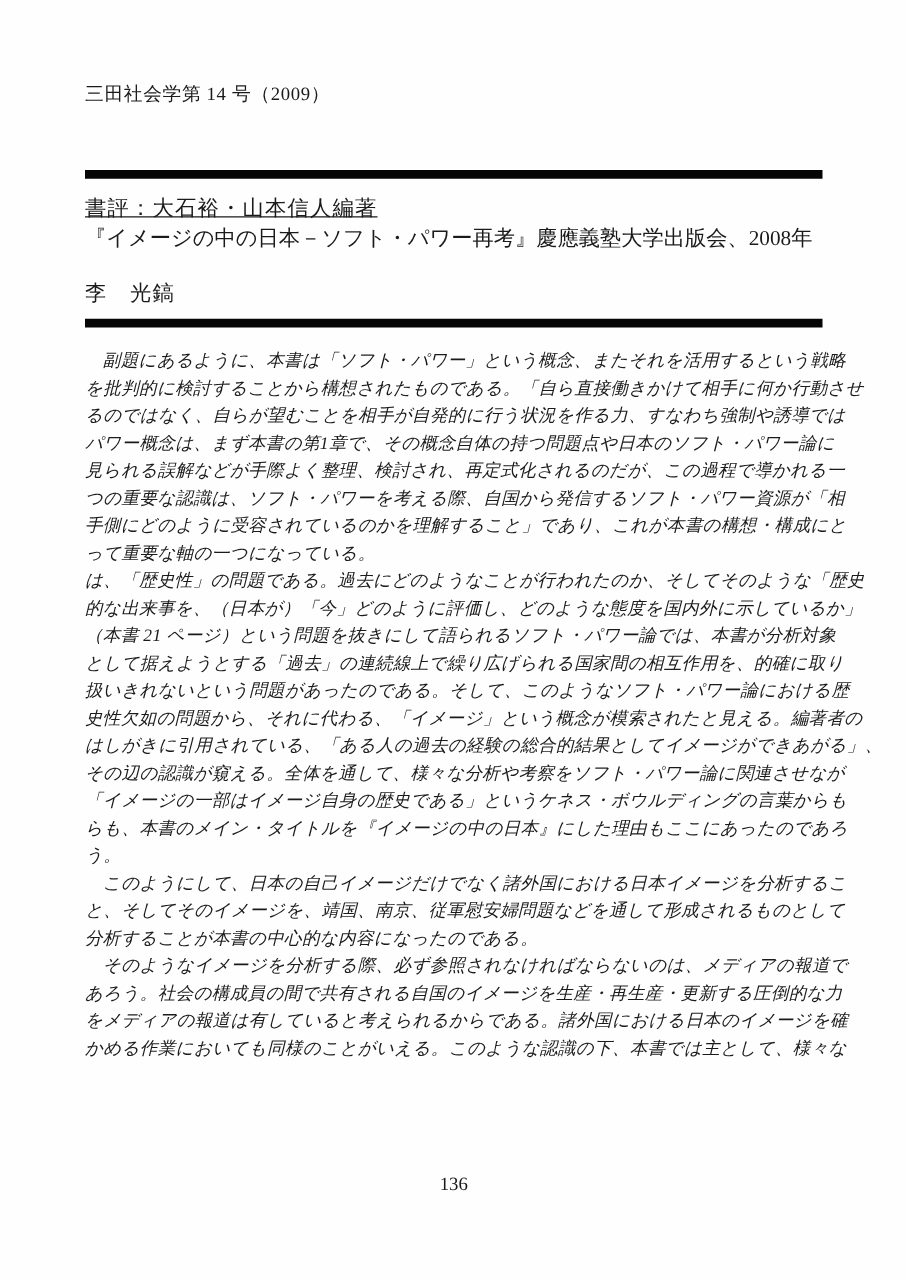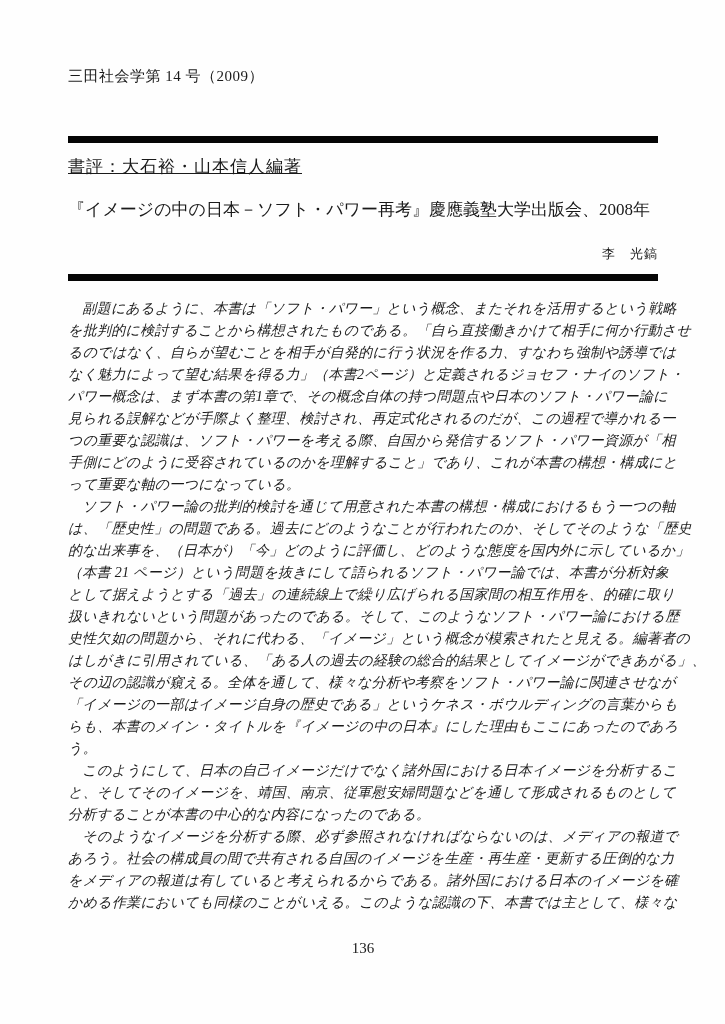--- a/index.html
+++ b/index.html
@@ -37,29 +37,27 @@
   .rule-top { margin-top: 50px; }
   .rule-bottom { margin-top: 8px; }
   .review-heading {
     margin-top: 12px;
     font-size: 17px;
     line-height: 24px;
     letter-spacing: 1px;
     text-decoration: underline;
   }
   .book-title {
-    margin-top: 19px;
     font-size: 17px;
     line-height: 24px;
   }
   .reviewer {
     margin-top: 20px;
-    font-size: 13px;
+    font-size: 17px;
     line-height: 24px;
-    text-align: right;
     letter-spacing: 1px;
   }
   .body-text {
     margin-top: 17px;
     font-size: 14px;
   }
   .pline {
     line-height: 22px;
     letter-spacing: 0.3px;
     text-align: justify;
@@ -96,30 +94,28 @@
     <div class="reviewer">李　光鎬</div>
 
     <div class="rule rule-bottom"></div>
 
     <div class="body-text">
 
       <div>
         <div class="pline">　副題にあるように、本書は「ソフト・パワー」という概念、またそれを活用するという戦略</div>
         <div class="pline">を批判的に検討することから構想されたものである。「自ら直接働きかけて相手に何か行動させ</div>
         <div class="pline">るのではなく、自らが望むことを相手が自発的に行う状況を作る力、すなわち強制や誘導では</div>
-        <div class="pline">なく魅力によって望む結果を得る力」（本書2ページ）と定義されるジョセフ・ナイのソフト・</div>
         <div class="pline">パワー概念は、まず本書の第1章で、その概念自体の持つ問題点や日本のソフト・パワー論に</div>
         <div class="pline">見られる誤解などが手際よく整理、検討され、再定式化されるのだが、この過程で導かれる一</div>
         <div class="pline">つの重要な認識は、ソフト・パワーを考える際、自国から発信するソフト・パワー資源が「相</div>
         <div class="pline">手側にどのように受容されているのかを理解すること」であり、これが本書の構想・構成にと</div>
         <div class="pline pline-end">って重要な軸の一つになっている。</div>
       </div>
 
       <div>
-        <div class="pline">　ソフト・パワー論の批判的検討を通じて用意された本書の構想・構成におけるもう一つの軸</div>
         <div class="pline">は、「歴史性」の問題である。過去にどのようなことが行われたのか、そしてそのような「歴史</div>
         <div class="pline">的な出来事を、（日本が）「今」どのように評価し、どのような態度を国内外に示しているか」</div>
         <div class="pline">（本書 21 ページ）という問題を抜きにして語られるソフト・パワー論では、本書が分析対象</div>
         <div class="pline">として据えようとする「過去」の連続線上で繰り広げられる国家間の相互作用を、的確に取り</div>
         <div class="pline">扱いきれないという問題があったのである。そして、このようなソフト・パワー論における歴</div>
         <div class="pline">史性欠如の問題から、それに代わる、「イメージ」という概念が模索されたと見える。編著者の</div>
         <div class="pline">はしがきに引用されている、「ある人の過去の経験の総合的結果としてイメージができあがる」、</div>
         <div class="pline">その辺の認識が窺える。全体を通して、様々な分析や考察をソフト・パワー論に関連させなが</div>
         <div class="pline">「イメージの一部はイメージ自身の歴史である」というケネス・ボウルディングの言葉からも</div>
         <div class="pline">らも、本書のメイン・タイトルを『イメージの中の日本』にした理由もここにあったのであろ</div>

